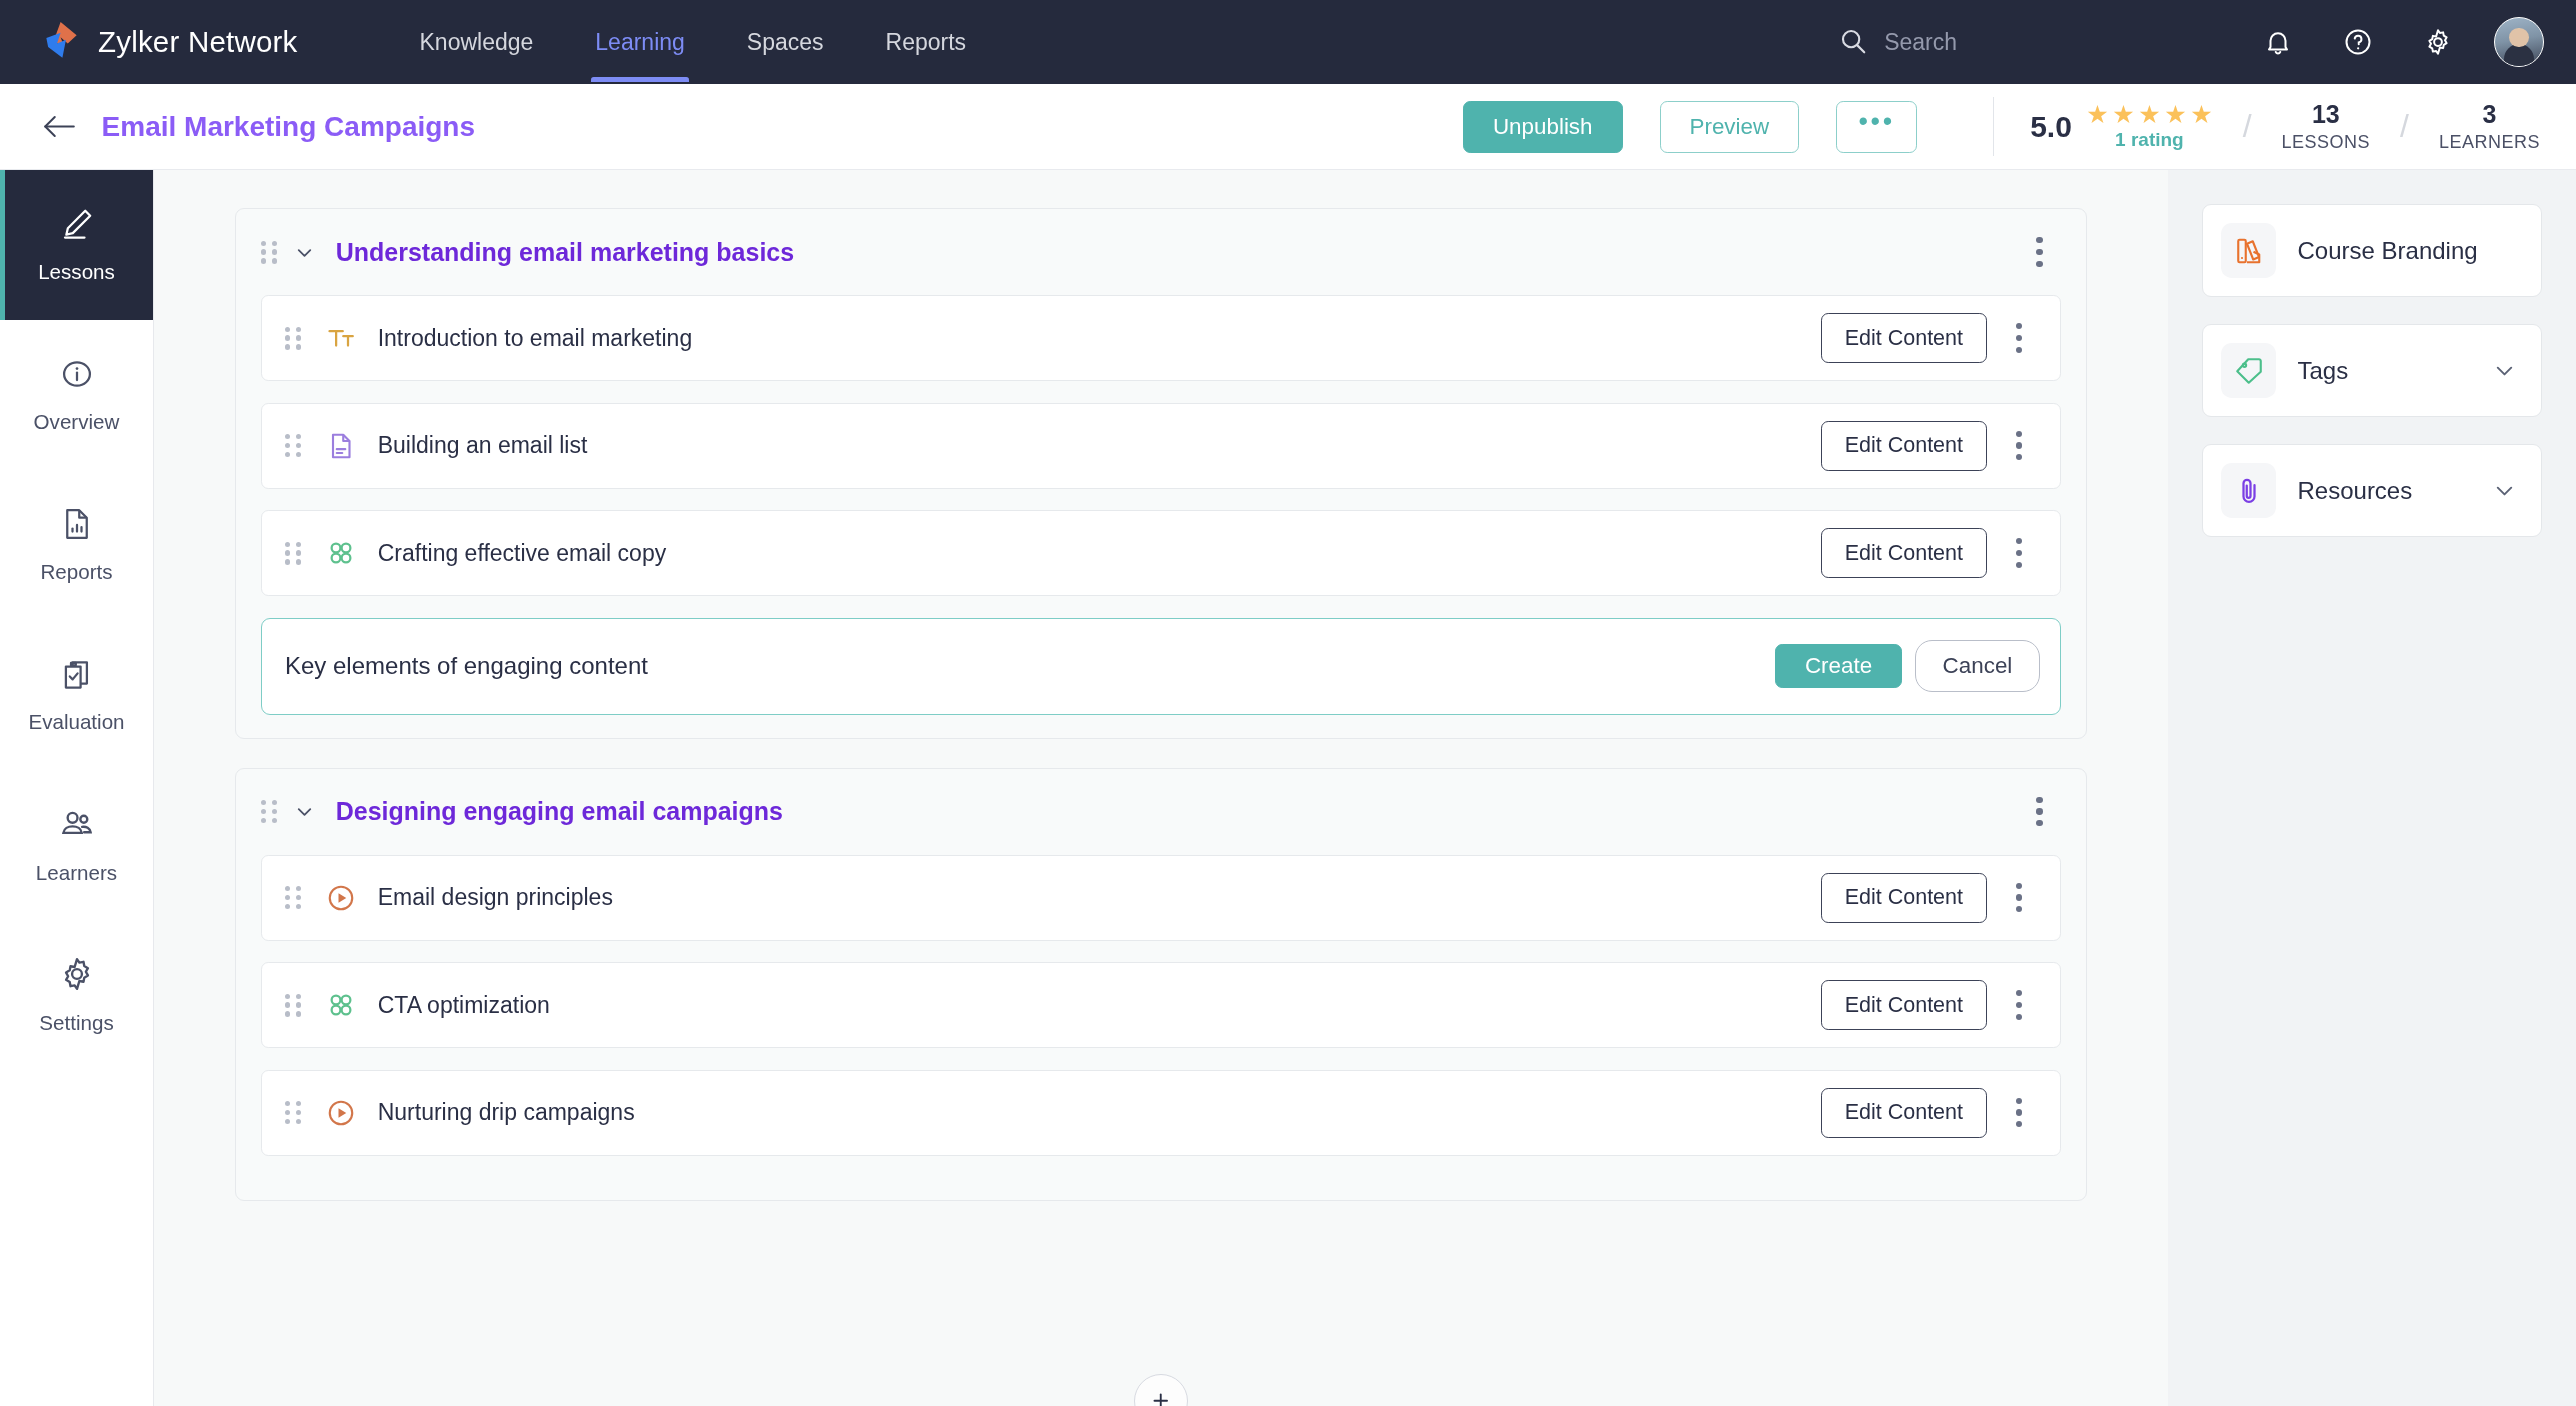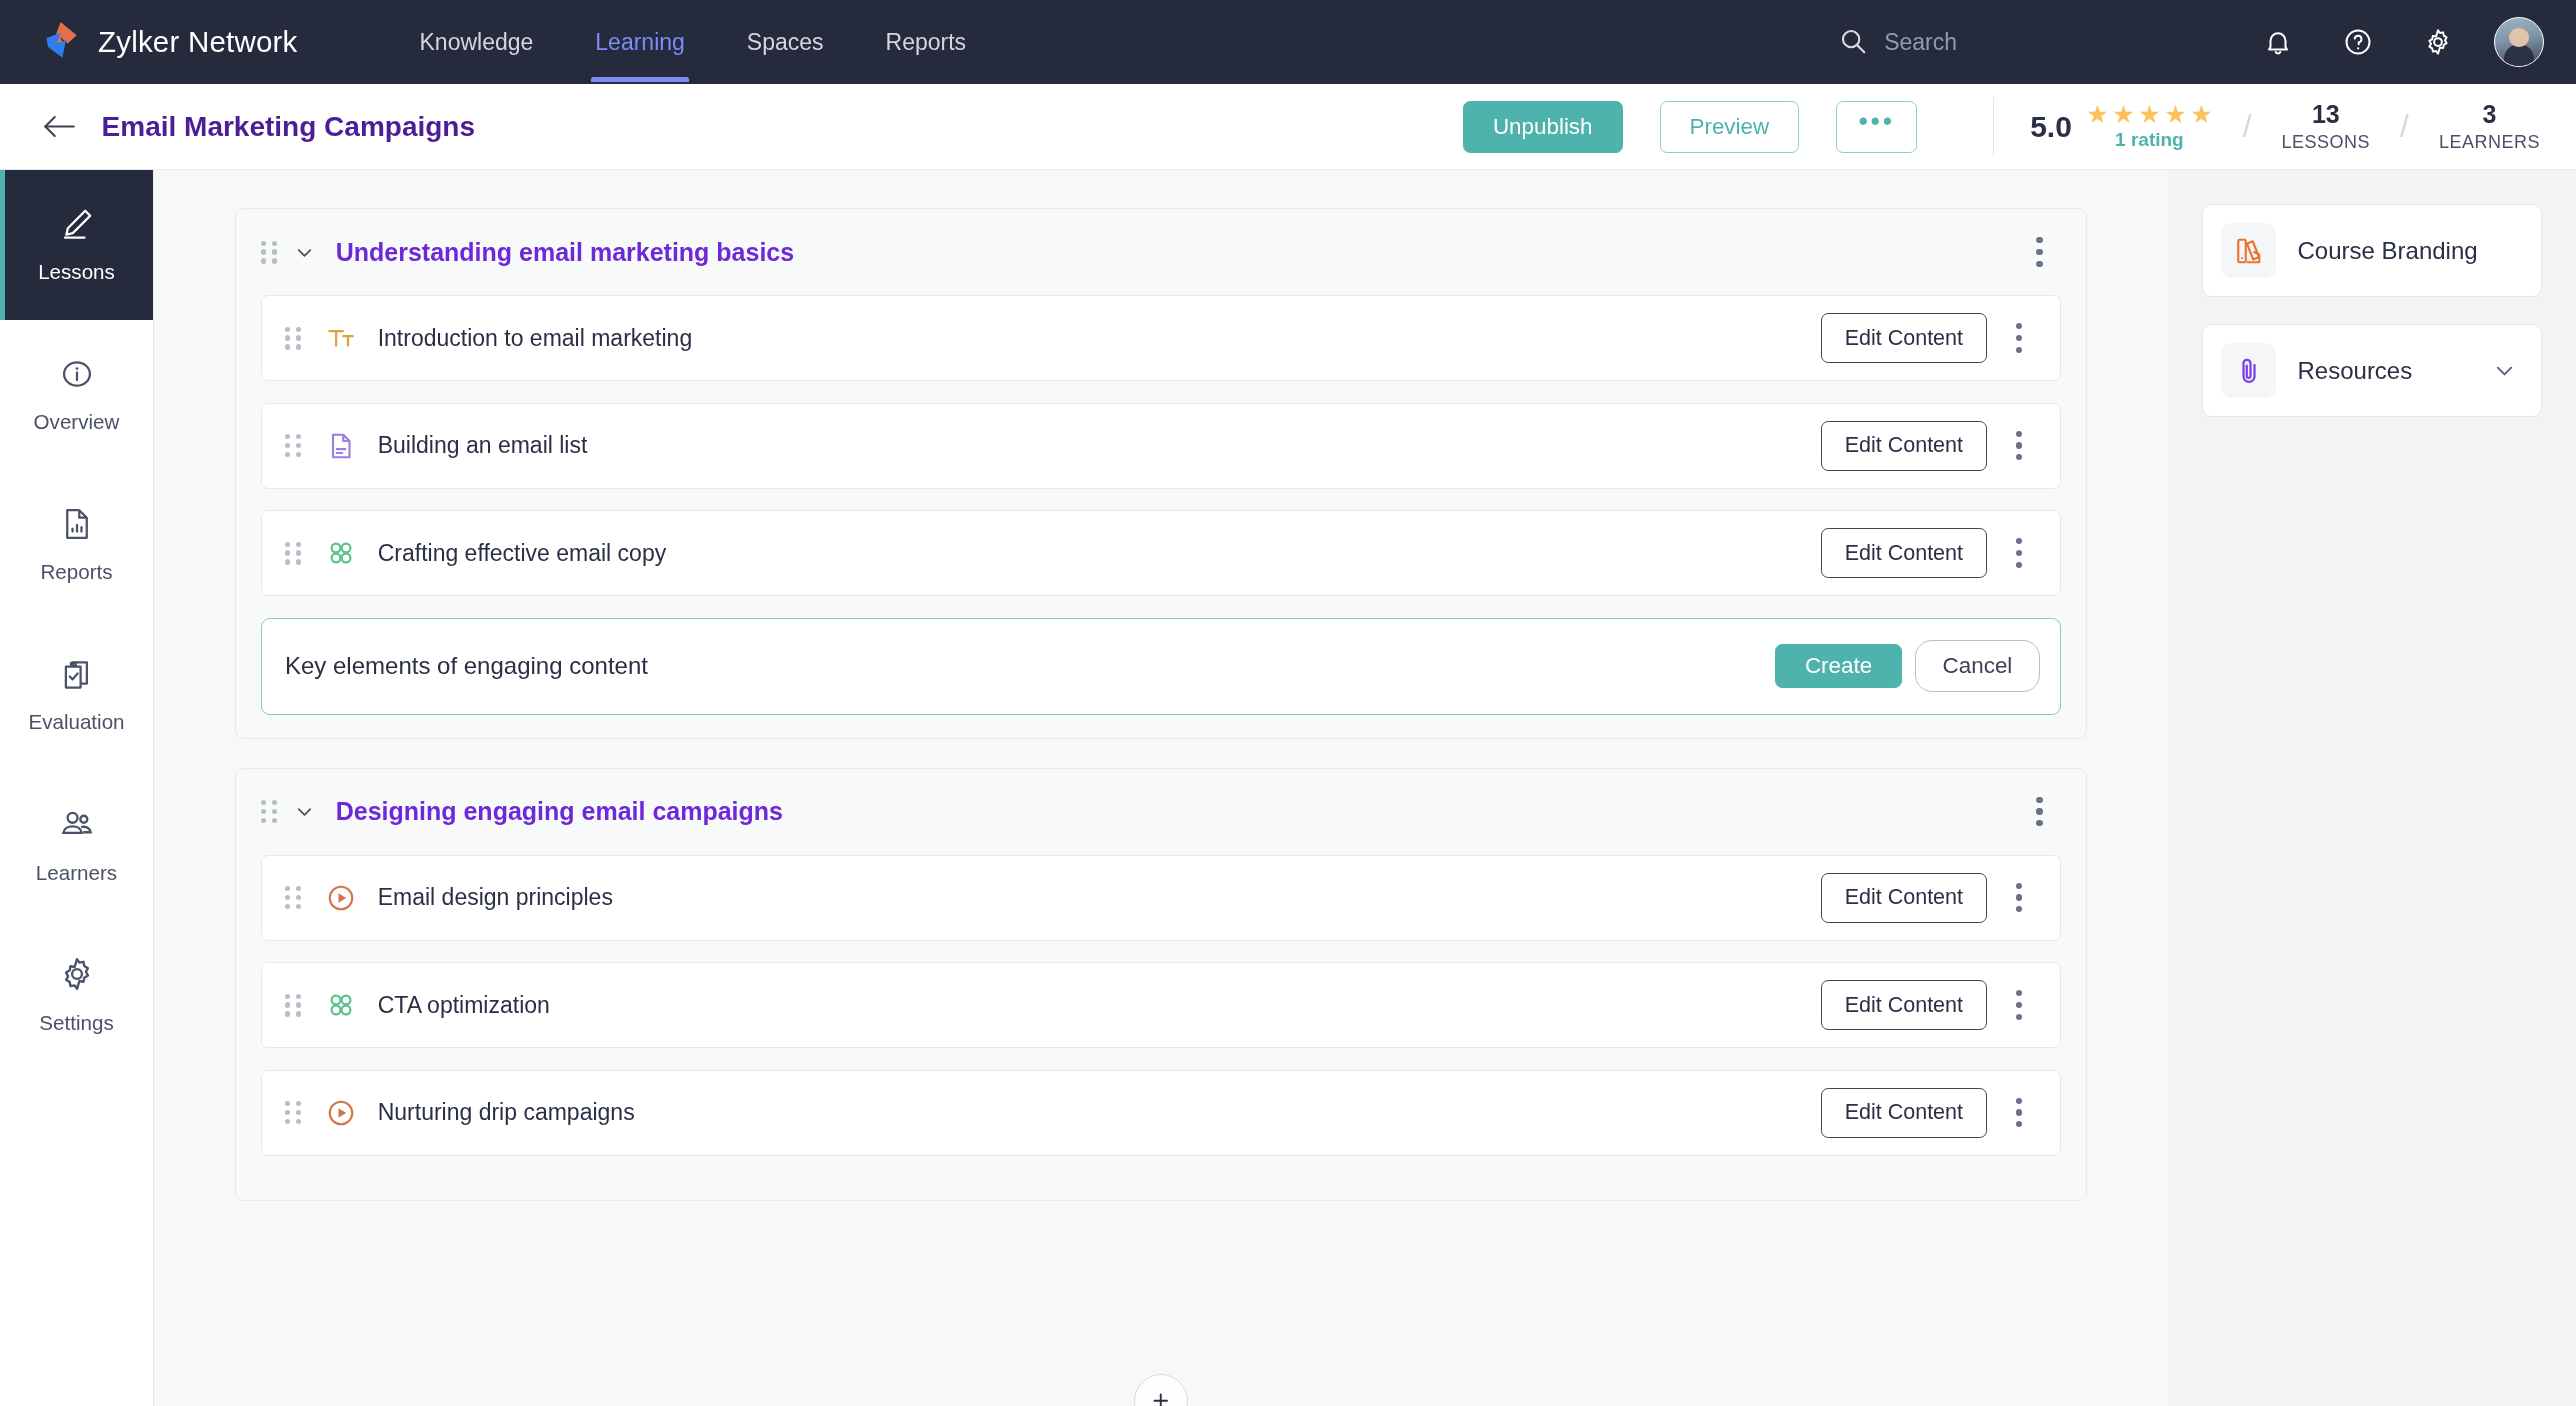--- a/index.html
+++ b/index.html
@@ -97,21 +97,21 @@
   .subheader {
     height: 86px;
     background: #ffffff;
     display: flex;
     align-items: center;
     padding: 0 36px 0 36px;
     border-bottom: 0.9px solid #e8eaee;
   }
   .back-arrow { width: 39px; height: 39px; cursor: pointer; display:flex; align-items:center; justify-content:center; margin-left:3.6px;}
   .page-title {
-    font-size: 28px; font-weight: 600; color: #4c1d95;
+    font-size: 28px; font-weight: 600; color: #8b5cf6;
     margin-left: 23px; white-space: nowrap;
   }
   .subheader-actions {
     margin-left: auto;
     display: flex; align-items: center; gap: 37px;
   }
   .btn {
     font-family: "Liberation Sans", sans-serif;
     border-radius: 7.2px;
     font-size: 22.4px;
@@ -704,20 +704,34 @@
         <svg width="30" height="30" viewBox="0 0 24 24" fill="none" stroke="#e8722e" stroke-width="1.7" stroke-linejoin="round">
           <rect x="3.4" y="3" width="6" height="18" rx="1"></rect>
           <path d="M10.4 6.2l4.6-2 5 12.6-4.6 2z"></path>
           <path d="M15.6 12.6l4.6 2.2v6.2h-9.8"></path>
           <circle cx="6.4" cy="17.6" r="0.85" fill="#e8722e" stroke="none"></circle>
         </svg>
       </span>
       <span class="panel-label">Course Branding</span>
     </div>
 
+    <div class="panel-card">
+      <span class="panel-icon-wrap">
+        <svg width="30" height="30" viewBox="0 0 24 24" fill="none" stroke="#4cbf8b" stroke-width="1.7" stroke-linejoin="round">
+          <path d="M11.4 2.6H20a1.4 1.4 0 0 1 1.4 1.4v8.6L11.8 21.4 2.6 12.2z"></path>
+          <circle cx="8.4" cy="7.4" r="1.3"></circle>
+        </svg>
+      </span>
+      <span class="panel-label">Tags</span>
+      <span class="panel-chev">
+        <svg width="27" height="27" viewBox="0 0 24 24" fill="none" stroke="#5b6275" stroke-width="1.7" stroke-linecap="round" stroke-linejoin="round">
+            <polyline points="6,9.5 12,15.5 18,9.5"></polyline>
+          </svg>
+      </span>
+    </div>
 
 
     <div class="panel-card">
       <span class="panel-icon-wrap">
         <svg width="30" height="30" viewBox="0 0 24 24" fill="none" stroke="#7b3fe4" stroke-width="1.8" stroke-linecap="round" stroke-linejoin="round">
           <path d="M16.4 7.2v9.1a4.4 4.4 0 0 1-8.8 0V5.8a2.8 2.8 0 0 1 5.6 0v10.1a1.5 1.5 0 0 1-3 0V7.6"></path>
         </svg>
       </span>
       <span class="panel-label">Resources</span>
       <span class="panel-chev">

